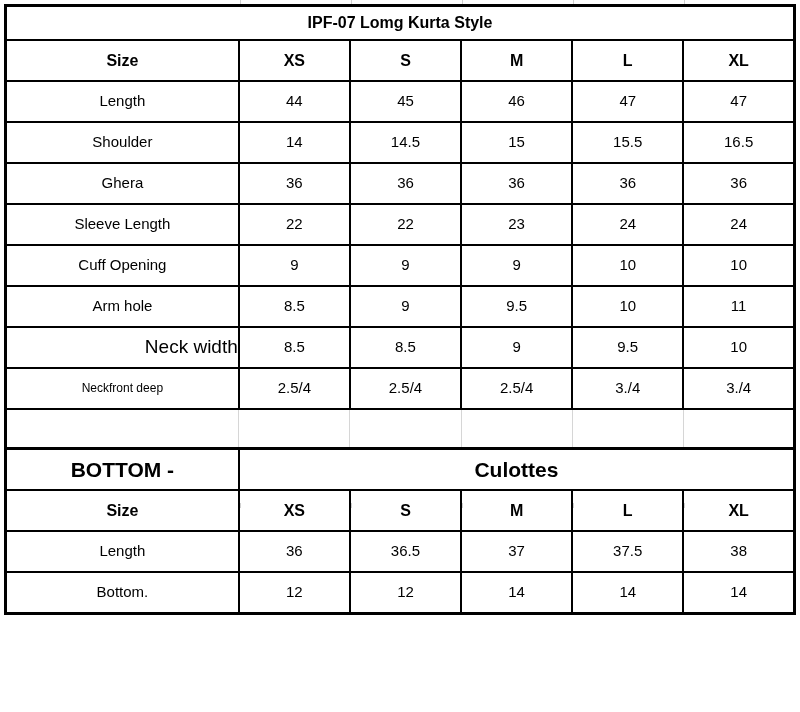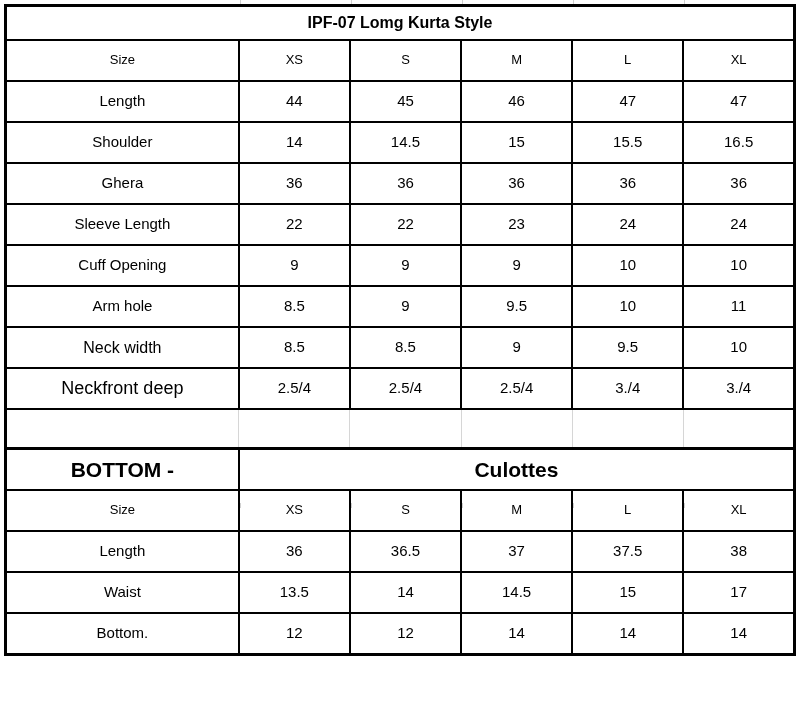--- a/index.html
+++ b/index.html
@@ -36,36 +36,36 @@
     line-height: 1.1;
     overflow: hidden;
     white-space: nowrap;
   }
   tr.title-row td {
     font-weight: bold;
     font-size: 16px;
     height: 32px;
   }
   tr.header-row td {
-    font-weight: normal;
-    font-size: 13px;
+    font-weight: bold;
+    font-size: 16px;
   }
   tr.section-row td {
     font-weight: bold;
     font-size: 21px;
   }
   tr.empty-row td {
     border-left: 1px solid #d6d6d6;
     border-right: 1px solid #d6d6d6;
     border-top: 2px solid #000;
     border-bottom: 3px solid #000;
     height: 37px;
   }
-  td.label.sm1 { font-size: 16px; }
-  td.label.sm2 { font-size: 18px; text-align: center; }
+  td.label.sm1 { font-size: 19px; text-align: right; }
+  td.label.sm2 { font-size: 12px; text-align: center; }
   .stub {
     position: absolute;
     width: 1px;
     height: 5px;
     background: #d0d0d0;
   }
   .stub.top { top: 0; }
   .stub.bottom { bottom: 0; }
 </style>
 </head>
@@ -193,28 +193,20 @@
         </tr>
     <tr>
           <td class="label">Length</td>
           <td>36</td>
           <td>36.5</td>
           <td>37</td>
           <td>37.5</td>
           <td>38</td>
         </tr>
         <tr>
-          <td class="label">Waist</td>
-          <td>13.5</td>
-          <td>14</td>
-          <td>14.5</td>
-          <td>15</td>
-          <td>17</td>
-        </tr>
-        <tr>
           <td class="label">Bottom.</td>
           <td>12</td>
           <td>12</td>
           <td>14</td>
           <td>14</td>
           <td>14</td>
         </tr>
       </tbody>
   </table>
 

